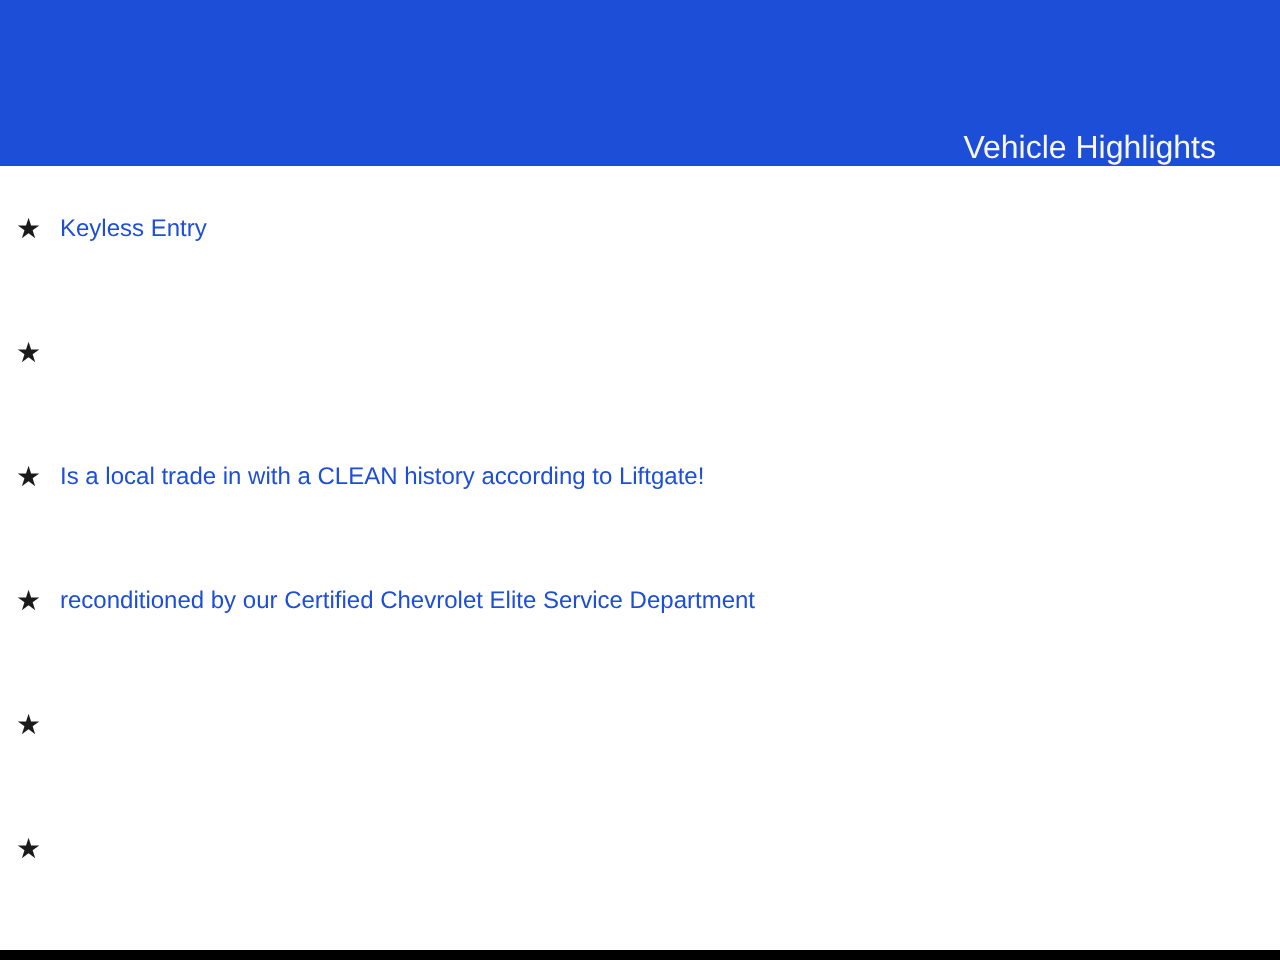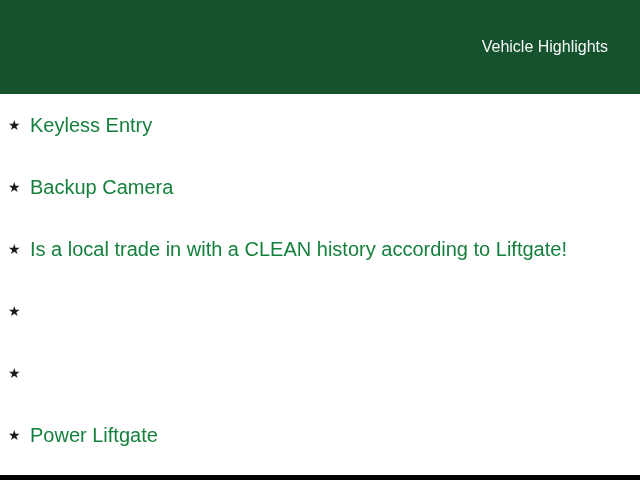--- a/index.html
+++ b/index.html
@@ -12,24 +12,24 @@
   }
   .screen {
     position: relative;
     width: 640px;
     height: 480px;
     background: #ffffff;
     overflow: hidden;
   }
   .header {
     box-sizing: border-box;
-    height: 94px;
-    background: #14532d;
+    height: 83px;
+    background: #1d4ed8;
     display: flex;
-    align-items: center;
+    align-items: flex-end;
     justify-content: flex-end;
     padding-right: 32px;
   }
   .header-title {
     color: #f7f7f7;
     font-size: 16px;
     line-height: 1;
   }
   .list {
     list-style: none;
@@ -42,24 +42,24 @@
     margin-bottom: 40px;
     color: #1a1a1a;
   }
   .star {
     flex: 0 0 22px;
     font-size: 14px;
     line-height: 22px;
     color: #1a1a1a;
   }
   .item-text {
-    font-size: 20px;
+    font-size: 12px;
     line-height: 22px;
     white-space: pre-wrap;
-    color: #15803d;
+    color: #1d4ed8;
   }
   .footer-strip {
     position: absolute;
     left: 0;
     right: 0;
     bottom: 0;
     height: 5px;
     background: #000000;
   }
 </style>
@@ -72,34 +72,32 @@
     <span class="header-title">Vehicle Highlights</span>
   </div>
 
   <ul class="list">
       <li class="item">
     <span class="star">★</span>
     <div class="item-text"><div>Keyless Entry</div></div>
   </li>
       <li class="item">
     <span class="star">★</span>
-    <div class="item-text"><div>Backup Camera</div></div>
   </li>
       <li class="item">
     <span class="star">★</span>
     <div class="item-text"><div>Is a local trade in with a CLEAN history according to Liftgate!</div></div>
   </li>
       <li class="item">
     <span class="star">★</span>
-    <div class="item-text"></div>
+    <div class="item-text"><div>reconditioned by our Certified Chevrolet Elite Service Department</div></div>
   </li>
       <li class="item">
     <span class="star">★</span>
   </li>
       <li class="item">
     <span class="star">★</span>
-    <div class="item-text"><div>Power Liftgate</div></div>
   </li>
     </ul>
 
   <div class="footer-strip"></div>
 
 </div>
 
 </body></html>

